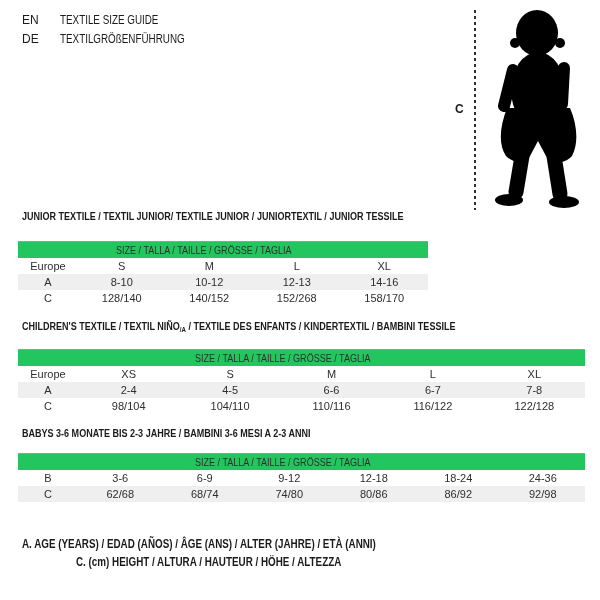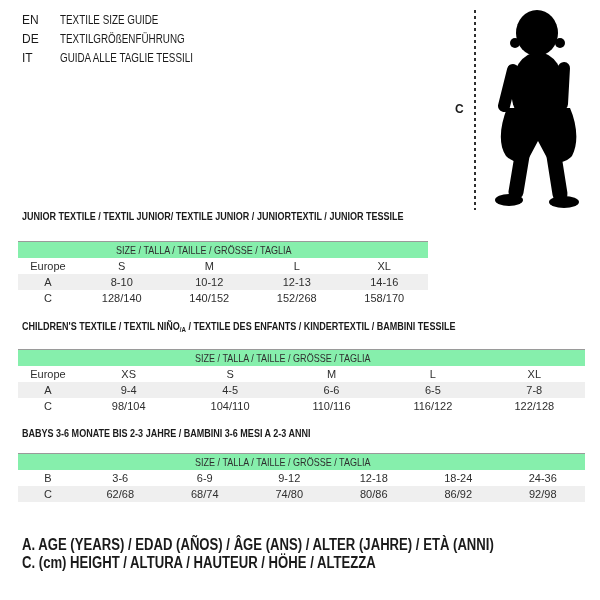--- a/index.html
+++ b/index.html
@@ -33,45 +33,41 @@
   .tbl-title { padding-left:4px; font-size:11px; font-weight:bold; }
   .title-line { line-height:13px; height:13px; }
   .subscript { font-size:7.5px; vertical-align:-2px; }
 
   table.tbl { border-collapse:collapse; table-layout:fixed; width:100%; }
   .s1 table.tbl { margin-top:18px; }
   .s2 table.tbl { margin-top:16px; }
   .s3 table.tbl { margin-top:13px; }
   table.tbl td { height:16px; padding:0; font-size:11px; text-align:center; color:#2e2e2e; }
   td.hdr-cell {
-    background:#86efac; border-top:1px solid #9a9a9a;
+    background:#22c55e; border-top:1px solid #9a9a9a;
     text-align:left; padding-left:4px; color:#3c3c3c; font-weight:normal;
   }
   td.lbl { text-align:left; padding-left:4px; }
   tr.alt { background:#efefef; }
 
   
-  .legend { position:absolute; left:22px; top:536px; font-size:16px; font-weight:bold; }
+  .legend { position:absolute; left:22px; top:536px; font-size:12px; font-weight:bold;text-align:center; }
   .legend-line { height:17.5px; line-height:17.5px; }
 </style>
 </head>
 <body>
 
 <div class="lang-block">
   <div class="lang-row">
     <span class="lang-code">EN</span>
     <span class="cond">TEXTILE SIZE GUIDE</span>
   </div>
   <div class="lang-row">
     <span class="lang-code">DE</span>
     <span class="cond">TEXTILGRÖßENFÜHRUNG</span>
-  </div>
-  <div class="lang-row">
-    <span class="lang-code">IT</span>
-    <span class="cond">GUIDA ALLE TAGLIE TESSILI</span>
   </div>
 </div>
 
 <div class="height-line"></div>
 <div class="figure-label">C</div>
 <svg class="baby-svg" width="116" height="206" viewBox="0 0 116 206" aria-hidden="true">
   <g fill="#000000" stroke="none">
     <ellipse cx="55" cy="25" rx="21" ry="23"></ellipse>
     <circle cx="33" cy="35" r="5"></circle>
     <circle cx="78" cy="35" r="5"></circle>
@@ -153,24 +149,24 @@
         <tr>
           <td class="lbl">Europe</td>
           <td>XS</td>
           <td>S</td>
           <td>M</td>
           <td>L</td>
           <td>XL</td>
         </tr>
         <tr class="alt">
           <td class="lbl">A</td>
-          <td>9-4</td>
+          <td>2-4</td>
           <td>4-5</td>
           <td>6-6</td>
-          <td>6-5</td>
+          <td>6-7</td>
           <td>7-8</td>
         </tr>
         <tr>
           <td class="lbl">C</td>
           <td>98/104</td>
           <td>104/110</td>
           <td>110/116</td>
           <td>116/122</td>
           <td>122/128</td>
         </tr>

